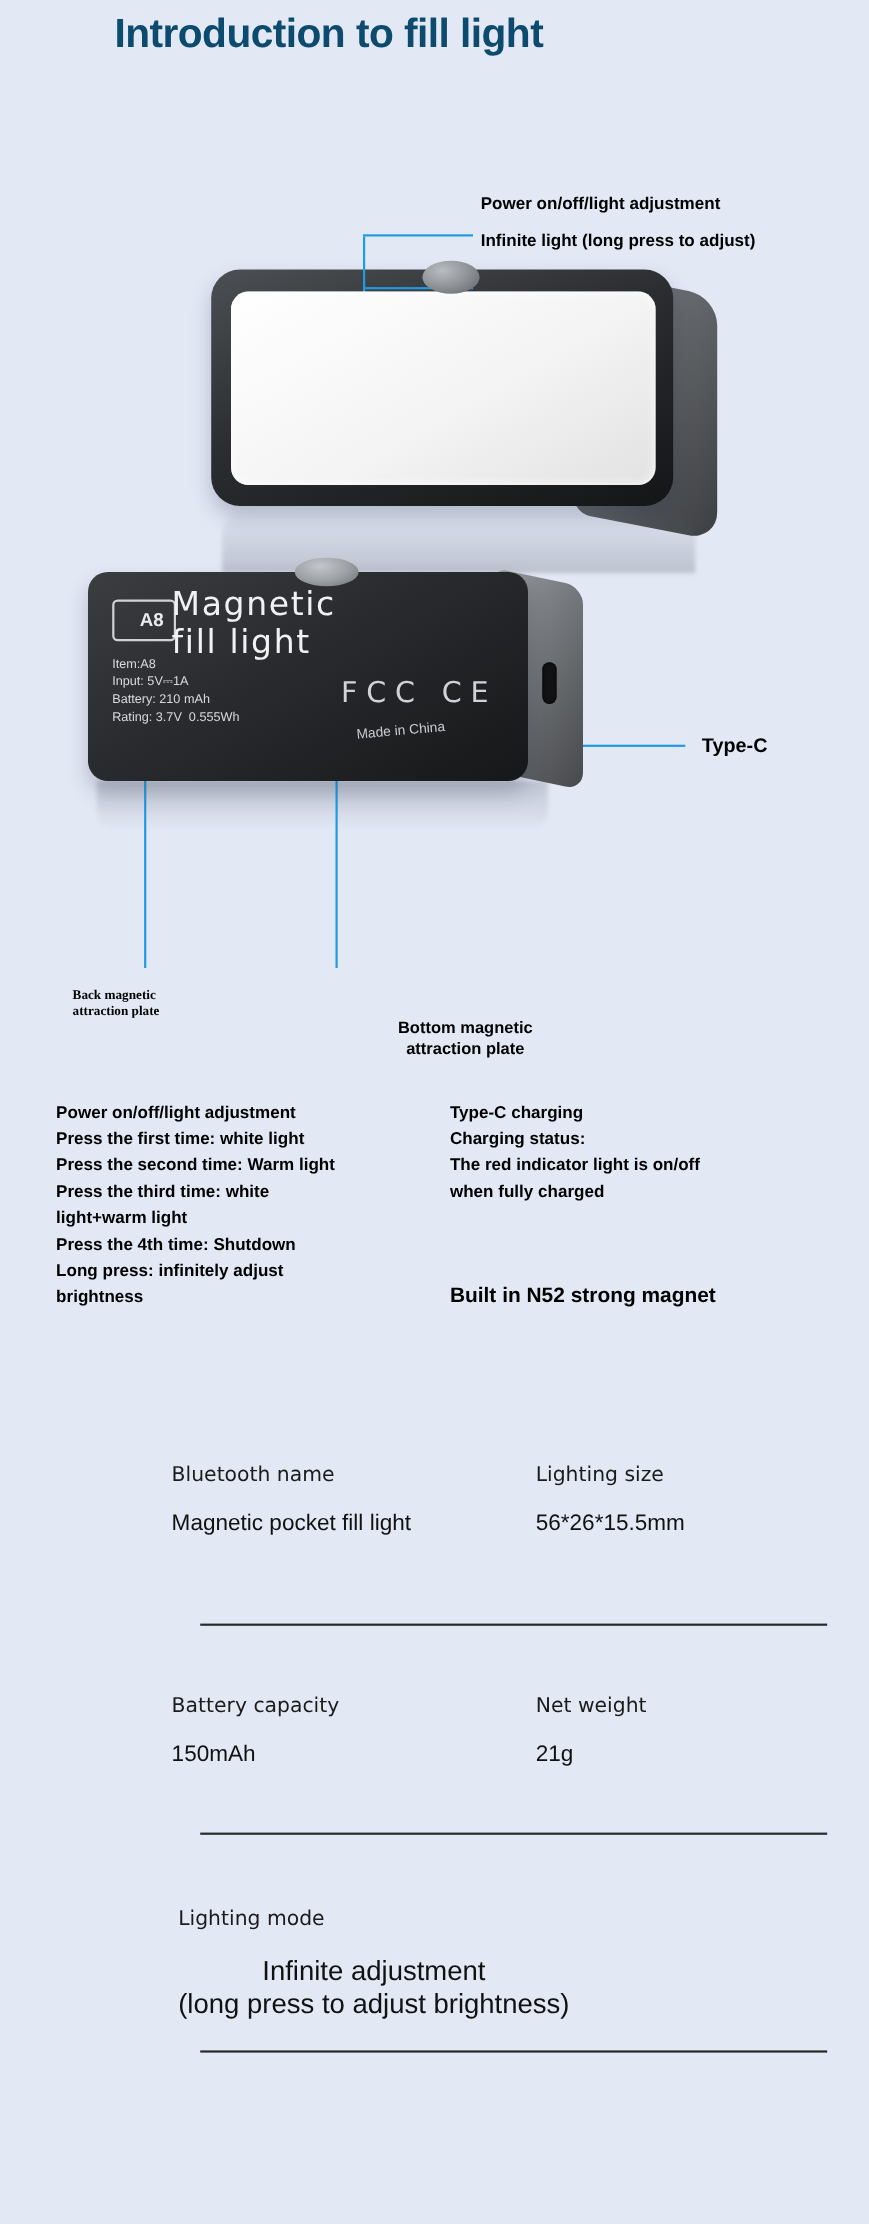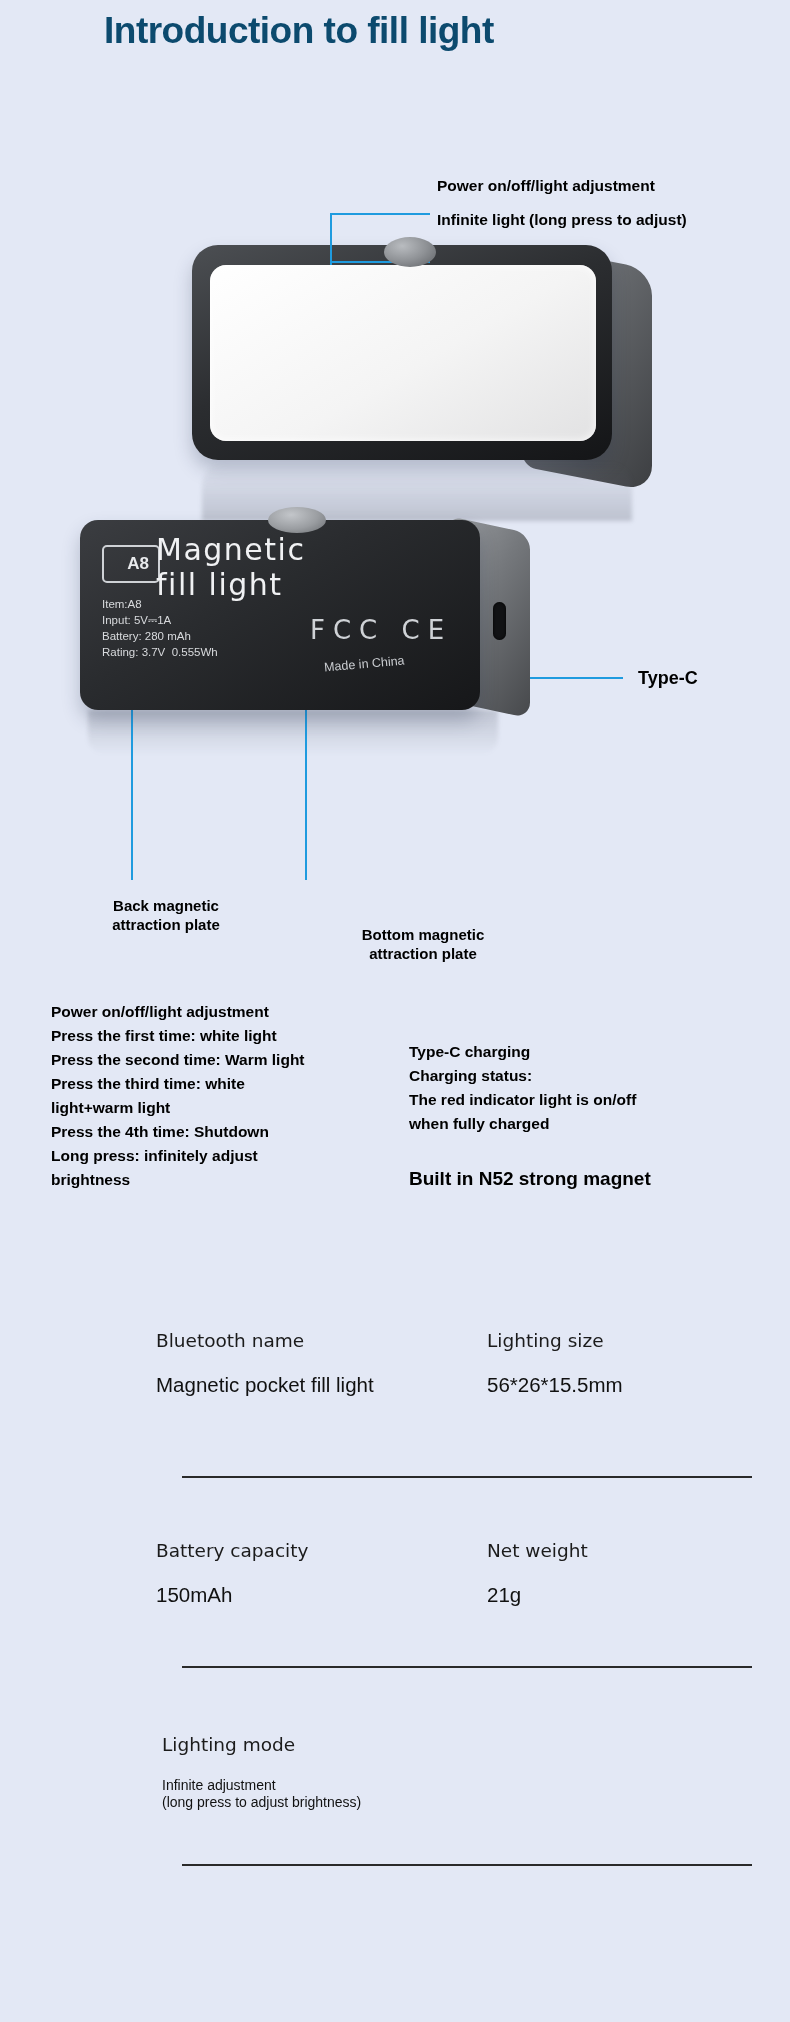--- a/index.html
+++ b/index.html
@@ -200,22 +200,22 @@
   .callout-label {
     position: absolute;
     font-weight: bold;
     color: #000;
     white-space: nowrap;
   }
   .lbl-power { left: 437px; top: 177px; font-size: 15.5px; }
   .lbl-infinite { left: 437px; top: 211px; font-size: 15.5px; }
   .lbl-typec { left: 638px; top: 668px; font-size: 18px; }
   .lbl-back {
-    left: 66px; top: 897px; font-size: 15px;
-    text-align: center; line-height: 1.25; width: 200px;
+    left: 66px; top: 897px; font-size: 12px;
+    text-align: left; line-height: 1.25; width: 200px; font-family: Liberation Serif, serif;
   }
   .lbl-bottom {
     left: 318px; top: 926px; font-size: 15px;
     text-align: center; line-height: 1.25; width: 210px;
   }
 
   .line {
     position: absolute;
     background: #1f9bdf;
   }
@@ -244,21 +244,20 @@
     color: #000;
   }
   .feat-col-right {
     position: absolute;
     left: 409px; top: 0;
     width: 330px;
     font-size: 15.5px;
     font-weight: bold;
     line-height: 1.55;
     color: #000;
-    margin-top: 40px;
   }
   .feat-magnet {
     position: absolute;
     left: 409px; top: 168px;
     font-size: 19px;
     font-weight: bold;
     color: #000;
     white-space: nowrap;
   }
 
@@ -280,21 +279,21 @@
     color: #1b1b1b;
     font-family: "DejaVu Sans", sans-serif;
   }
   .spec-val {
     font-size: 20.5px;
     color: #111;
     margin-top: 22px;
     font-family: Liberation Sans, sans-serif;
     line-height: 1.2;
   }
-  .spec-val.small { font-size: 14px; }
+  .spec-val.small { font-size: 25px; text-align: center; }
   .spec-rule {
     position: absolute;
     left: 138px;
     width: 570px;
     height: 1.5px;
     background: #2a2a2a;
   }
 </style>
 </head>
 <body>
@@ -317,21 +316,21 @@
       <div class="side"></div>
       <div class="body"></div>
       <div class="btn"></div>
       <div class="a8">A8</div>
       <div class="brand">
         <div>Magnetic</div>
         <div>fill light</div>
       </div>
       <div class="specs">Item:A8
 Input: 5V⎓1A
-Battery: 280 mAh
+Battery: 210 mAh
 Rating: 3.7V  0.555Wh</div>
       <div class="certs">FCC CE</div>
       <div class="made">Made in China</div>
       <div class="usb"></div>
       <div class="reflect"></div>
     </div>
 
     <div class="line line-v" style="left:330px; top:65px; height:52px;"></div>
     <div class="line line-h" style="left:330px; top:63px; width:100px;"></div>
     <div class="line line-h" style="left:330px; top:111px; width:100px;"></div>

